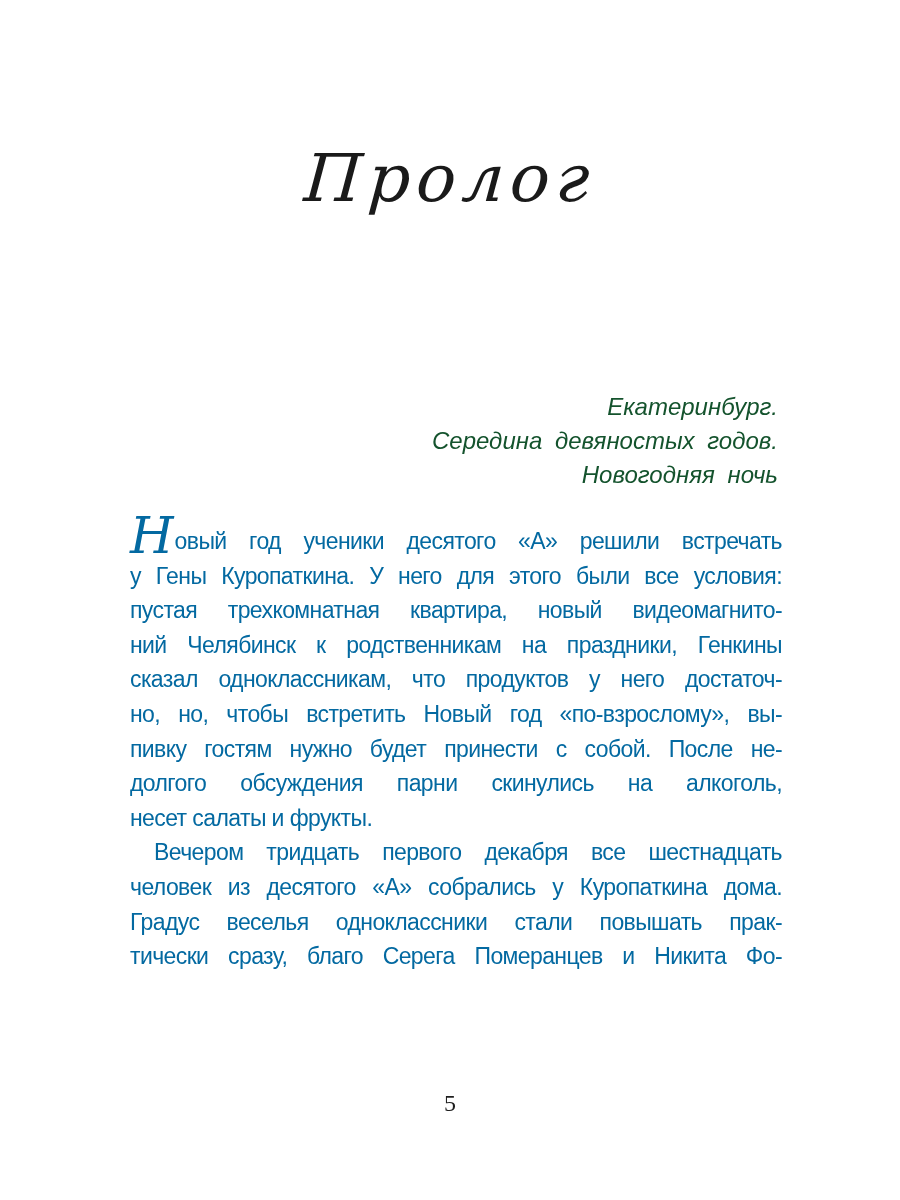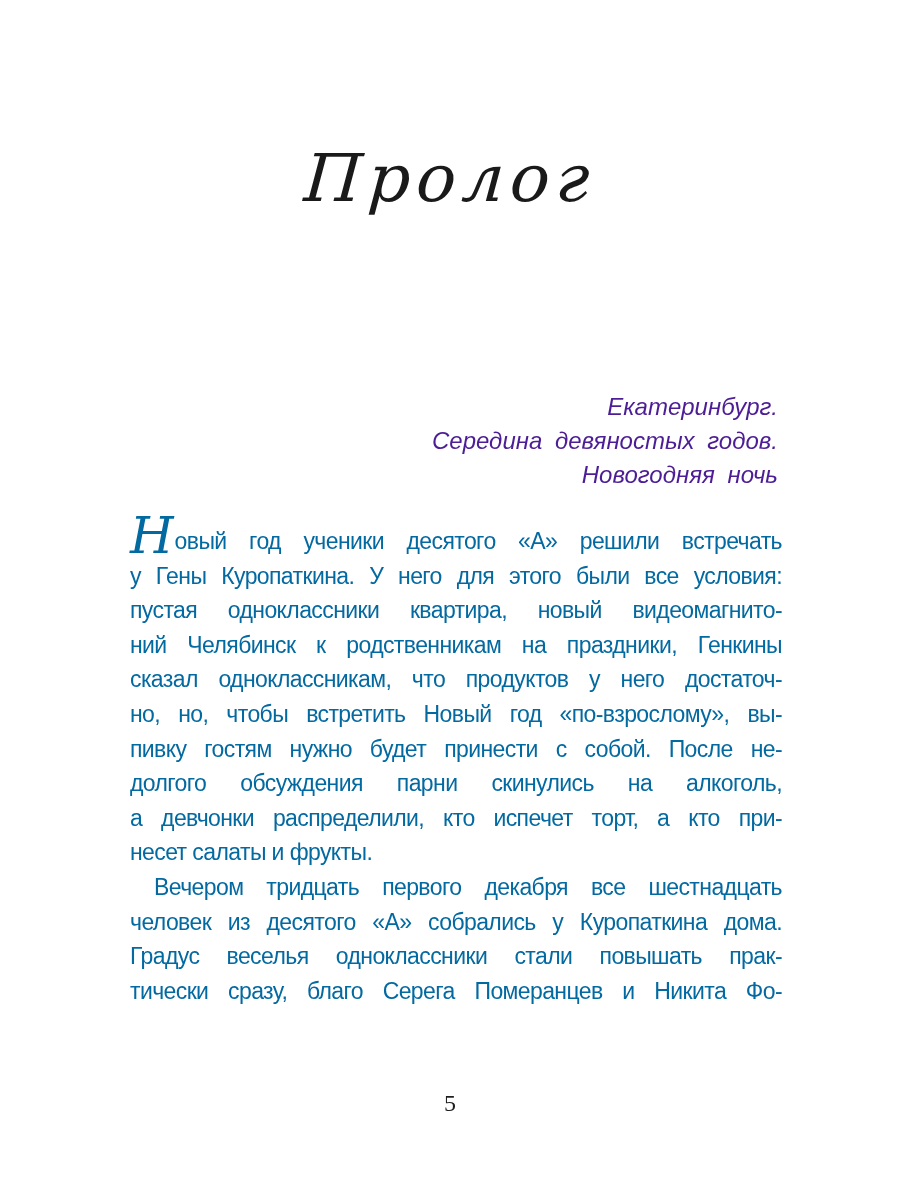--- a/index.html
+++ b/index.html
@@ -10,21 +10,21 @@
     .page { position: absolute; left: 0; top: 0; width: 900px; height: 1200px; }
     .chapter-title {
       position: absolute; left: 0; width: 900px; top: 96px; text-align: center;
       font-family: "DejaVu Serif", serif; font-style: italic;
       font-size: 66px; letter-spacing: 6px; color: #1a1a1a; font-weight: normal;
       transform: skewX(-4deg);
     }
     .epigraph {
       position: absolute; right: 122px; top: 390px; text-align: right;
       font-family: "Liberation Sans", sans-serif; font-style: italic;
-      font-size: 24px; line-height: 34px; color: #4c1d95; word-spacing: 6px;
+      font-size: 24px; line-height: 34px; color: #14532d; word-spacing: 6px;
     }
     .epigraph div { white-space: nowrap; }
     .body-text {
       position: absolute; left: 130px; width: 652px; top: 524px;
       font-family: "Liberation Sans", sans-serif;
       font-size: 23px; line-height: 34.6px; color: #0369a1;
     }
     .line {
       white-space: nowrap; text-align: justify; text-align-last: justify;
       height: 34.6px; letter-spacing: -0.6px; transform-origin: left;
@@ -49,27 +49,26 @@
 
   <div class="epigraph">
     <div>Екатеринбург.</div>
     <div>Середина девяностых годов.</div>
     <div>Новогодняя ночь</div>
   </div>
 
   <div class="body-text">
     <div class="line"><span class="dropcap">Н</span><span>овый год ученики десятого «А» решили встречать</span></div>
     <div class="line">у Гены Куропаткина. У него для этого были все условия:</div>
-    <div class="line">пустая одноклассники квартира, новый видеомагнито-</div>
+    <div class="line">пустая трехкомнатная квартира, новый видеомагнито-</div>
     <div class="line">ний Челябинск к родственникам на праздники, Генкины</div>
     <div class="line">сказал одноклассникам, что продуктов у него достаточ-</div>
     <div class="line">но, но, чтобы встретить Новый год «по-взрослому», вы-</div>
     <div class="line">пивку гостям нужно будет принести с собой. После не-</div>
     <div class="line">долгого обсуждения парни скинулись на алкоголь,</div>
-    <div class="line">а девчонки распределили, кто испечет торт, а кто при-</div>
     <div class="line last">несет салаты и фрукты.</div>
     <div class="line indent">Вечером тридцать первого декабря все шестнадцать</div>
     <div class="line">человек из десятого «А» собрались у Куропаткина дома.</div>
     <div class="line">Градус веселья одноклассники стали повышать прак-</div>
     <div class="line">тически сразу, благо Серега Померанцев и Никита Фо-</div>
   </div>
 
   <div class="page-number">5</div>
 </div>
 

